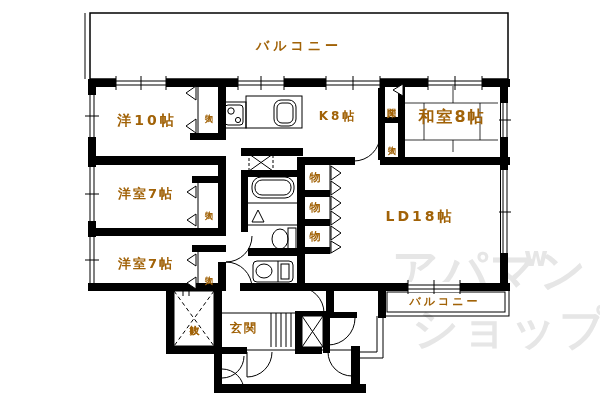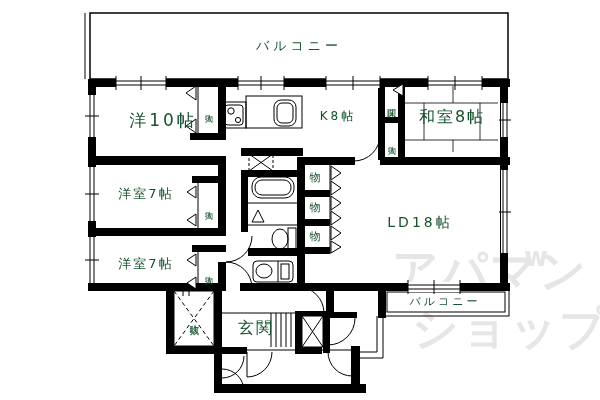--- a/index.html
+++ b/index.html
@@ -1,20 +1,20 @@
 <!DOCTYPE html>
 <html><head>
 <meta charset="utf-8">
 <style>
   html,body{margin:0;padding:0;background:#fff;}
   .plan{position:relative;width:600px;height:400px;background:#fff;overflow:hidden;
         font-family:"DejaVu Sans","Liberation Sans",sans-serif;color:#000;}
   .plan svg{position:absolute;left:0;top:0;}
   .lbl{position:absolute;transform:translate(-50%,-50%);white-space:nowrap;
-       color:#14532d;line-height:1;}
+       color:#a16207;line-height:1;font-weight:bold;}
   .vtext{writing-mode:vertical-rl;text-orientation:upright;}
   .wm{position:absolute;color:#e6e6e6;font-weight:bold;white-space:nowrap;
       letter-spacing:2px;z-index:0;}
   .ink{z-index:2;}
 </style>
 </head>
 <body>
 
 <div class="plan">
 
@@ -263,27 +263,27 @@
       <line x1="291" y1="313" x2="291" y2="347"></line>
     </g>
     <g stroke="#000" stroke-width="1" fill="none">
       <rect x="302" y="316" width="21" height="31"></rect>
       <line x1="302" y1="316" x2="323" y2="347"></line>
         <line x1="323" y1="316" x2="302" y2="347"></line>
     </g>
   </svg>
 
   <div class="lbl ink" style="left:299px;top:45px;font-size:13px;letter-spacing:4px;">バルコニー</div>
-  <div class="lbl ink" style="left:163px;top:120px;font-size:17px;letter-spacing:3px;">洋10帖</div>
+  <div class="lbl ink" style="left:147px;top:120px;font-size:14px;letter-spacing:3px;">洋10帖</div>
   <div class="lbl ink" style="left:338px;top:116px;font-size:12px;letter-spacing:3px;">K8帖</div>
   <div class="lbl ink" style="left:452px;top:117px;font-size:16px;letter-spacing:2px;">和室8帖</div>
   <div class="lbl ink" style="left:146px;top:193px;font-size:13px;letter-spacing:2px;">洋室7帖</div>
   <div class="lbl ink" style="left:146px;top:263px;font-size:13px;letter-spacing:2px;">洋室7帖</div>
-  <div class="lbl ink" style="left:420px;top:222px;font-size:14px;letter-spacing:3px;">LD18帖</div>
-  <div class="lbl ink" style="left:256px;top:328px;font-size:16px;letter-spacing:2px;">玄関</div>
+  <div class="lbl ink" style="left:420px;top:216px;font-size:14px;letter-spacing:3px;">LD18帖</div>
+  <div class="lbl ink" style="left:244px;top:328px;font-size:12px;letter-spacing:2px;">玄関</div>
   <div class="lbl ink" style="left:445px;top:301px;font-size:11px;letter-spacing:3px;">バルコニー</div>
   <div class="lbl ink vtext" style="left:194px;top:317px;font-size:10px;">吹抜</div>
   <div class="lbl ink vtext" style="left:391px;top:101px;font-size:9px;">床間</div>
   <div class="lbl ink vtext" style="left:391px;top:140px;font-size:8px;">物入</div>
   <div class="lbl ink vtext" style="left:208px;top:108px;font-size:8px;">物入</div>
   <div class="lbl ink vtext" style="left:208px;top:205px;font-size:8px;">物入</div>
   <div class="lbl ink vtext" style="left:208px;top:270px;font-size:8px;">物入</div>
   <div class="lbl ink" style="left:315px;top:177px;font-size:11px;">物</div>
   <div class="lbl ink" style="left:315px;top:207px;font-size:11px;">物</div>
   <div class="lbl ink" style="left:315px;top:236px;font-size:11px;">物</div>

